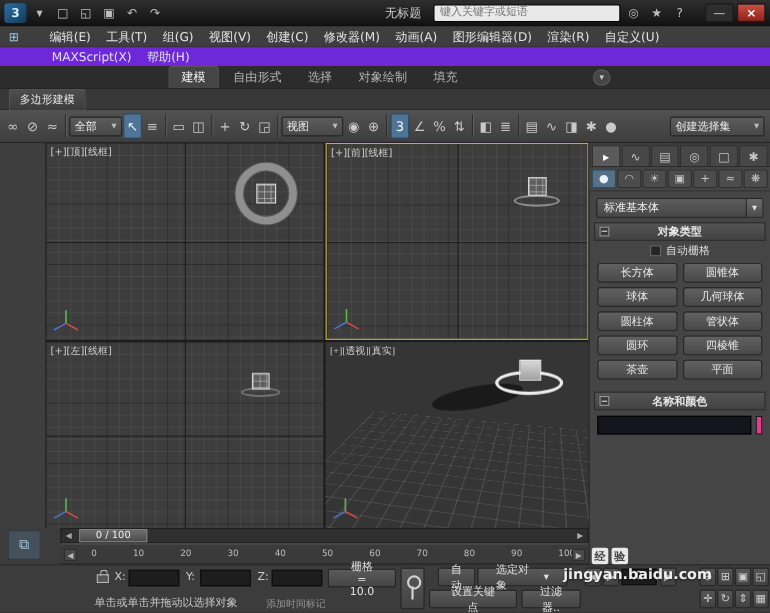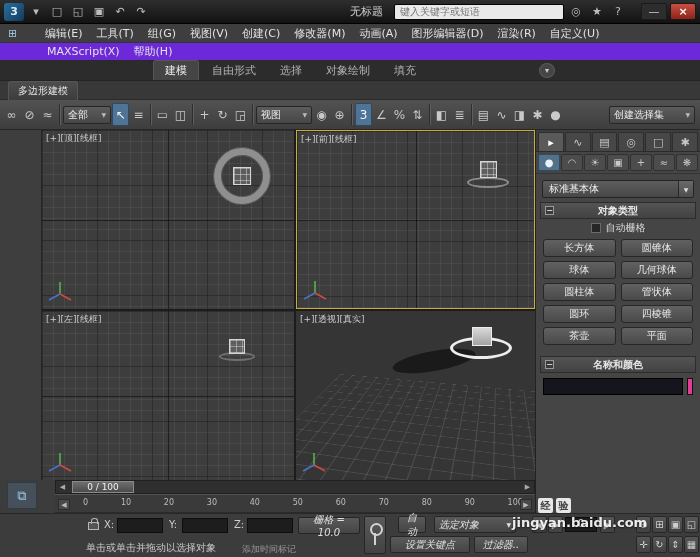--- a/index.html
+++ b/index.html
@@ -67,21 +67,21 @@
     linear-gradient(90deg,rgba(255,255,255,0.06) 1px,transparent 1px);
     background-size:55px 55px,55px 55px,11px 11px,11px 11px;}
   .vp.active{border:1px solid #c9ac3a;}
   .vp-label{position:absolute;left:4px;top:2px;font-size:9px;color:#cccccc;z-index:5;letter-spacing:0;}
   .axis-v{position:absolute;left:50%;top:0;bottom:0;width:1px;background:rgba(8,8,8,0.55);}
   .axis-h{position:absolute;top:50%;left:0;right:0;height:1px;background:rgba(8,8,8,0.55);}
   .tripod{position:absolute;left:5px;bottom:4px;z-index:4;}
   #vp-top{left:0;top:0;width:252px;height:179px;}
   #vp-front{left:254px;top:0;width:239px;height:179px;}
   #vp-left{left:0;top:181px;width:252px;height:169px;}
-  #vp-persp{left:254px;top:181px;width:239px;height:169px;background:#353535;}
+  #vp-persp{left:254px;top:181px;width:239px;height:169px;background:#353535;font-family:Liberation Serif, serif;}
   
   .wirebox{position:absolute;background:rgba(210,210,210,0.22);border:1px solid #d6d6d6;
     background-image:linear-gradient(rgba(225,225,225,.45) 1px,transparent 1px),
                      linear-gradient(90deg,rgba(225,225,225,.45) 1px,transparent 1px);
     background-size:6px 6px;z-index:3;}
   .torus-top{position:absolute;left:172px;top:18px;width:56px;height:56px;border-radius:50%;
     border:7px solid #8f8f8f;box-shadow:0 0 0 1px #595959,inset 0 0 0 1px #595959;z-index:2;}
   .torus-front{position:absolute;left:170px;top:46px;width:42px;height:11px;border-radius:50%;
     border:2px solid #8c8c8c;z-index:2;}
   .torus-left{position:absolute;left:177px;top:41px;width:36px;height:9px;border-radius:50%;
@@ -153,21 +153,21 @@
   .ms-row1{height:20px;background:#eccbd8;border-bottom:1px solid #b78a9d;}
   .ms-row2{height:24px;background:#d9a7bb;color:#33222b;display:flex;align-items:center;padding-left:3px;
     font-family:"DejaVu Sans Mono","Liberation Mono",monospace;font-size:11px;}
   .padlock{position:absolute;left:88px;top:8px;width:11px;height:8px;border:1px solid #b5b5b5;background:#555;}
   .padlock::before{content:"";position:absolute;top:-5px;left:2px;width:5px;height:5px;
     border:1px solid #b5b5b5;border-bottom:none;border-radius:3px 3px 0 0;}
   .coord-label{position:absolute;top:5px;font-size:10px;color:#cfcfcf;}
   .sb-field{position:absolute;background:#1d1d1d;border:1px solid #0d0d0d;height:15px;color:#ddd;font-size:10px;}
   .sb-btn{position:absolute;background:linear-gradient(#5a5a5a,#454545);border:1px solid #262626;border-radius:2px;
     color:#e0e0e0;font-size:10px;height:17px;display:flex;align-items:center;justify-content:center;gap:4px;
-    padding:0 4px;font-family:inherit;font-style:italic;}
+    padding:0 16px;font-family:inherit;}
   .sb-prompt{position:absolute;font-size:10px;color:#c9c9c9;white-space:nowrap;}
   .sb-prompt.dim{font-size:9px;color:#979797;}
   .keybtn{position:absolute;left:364px;top:2px;width:22px;height:38px;
     background:linear-gradient(#5a5a5a,#424242);border:1px solid #262626;border-radius:2px;
     display:flex;align-items:center;justify-content:center;}
   .keyicon{position:relative;width:12px;height:24px;}
   .keyicon::before{content:"";position:absolute;top:0;left:1px;width:9px;height:9px;
     border:2px solid #d2d2d2;border-radius:50%;}
   .keyicon::after{content:"";position:absolute;top:10px;left:5px;width:2px;height:12px;background:#d2d2d2;}
   .navbtn{position:absolute;width:15px;height:17px;background:linear-gradient(#565656,#424242);

